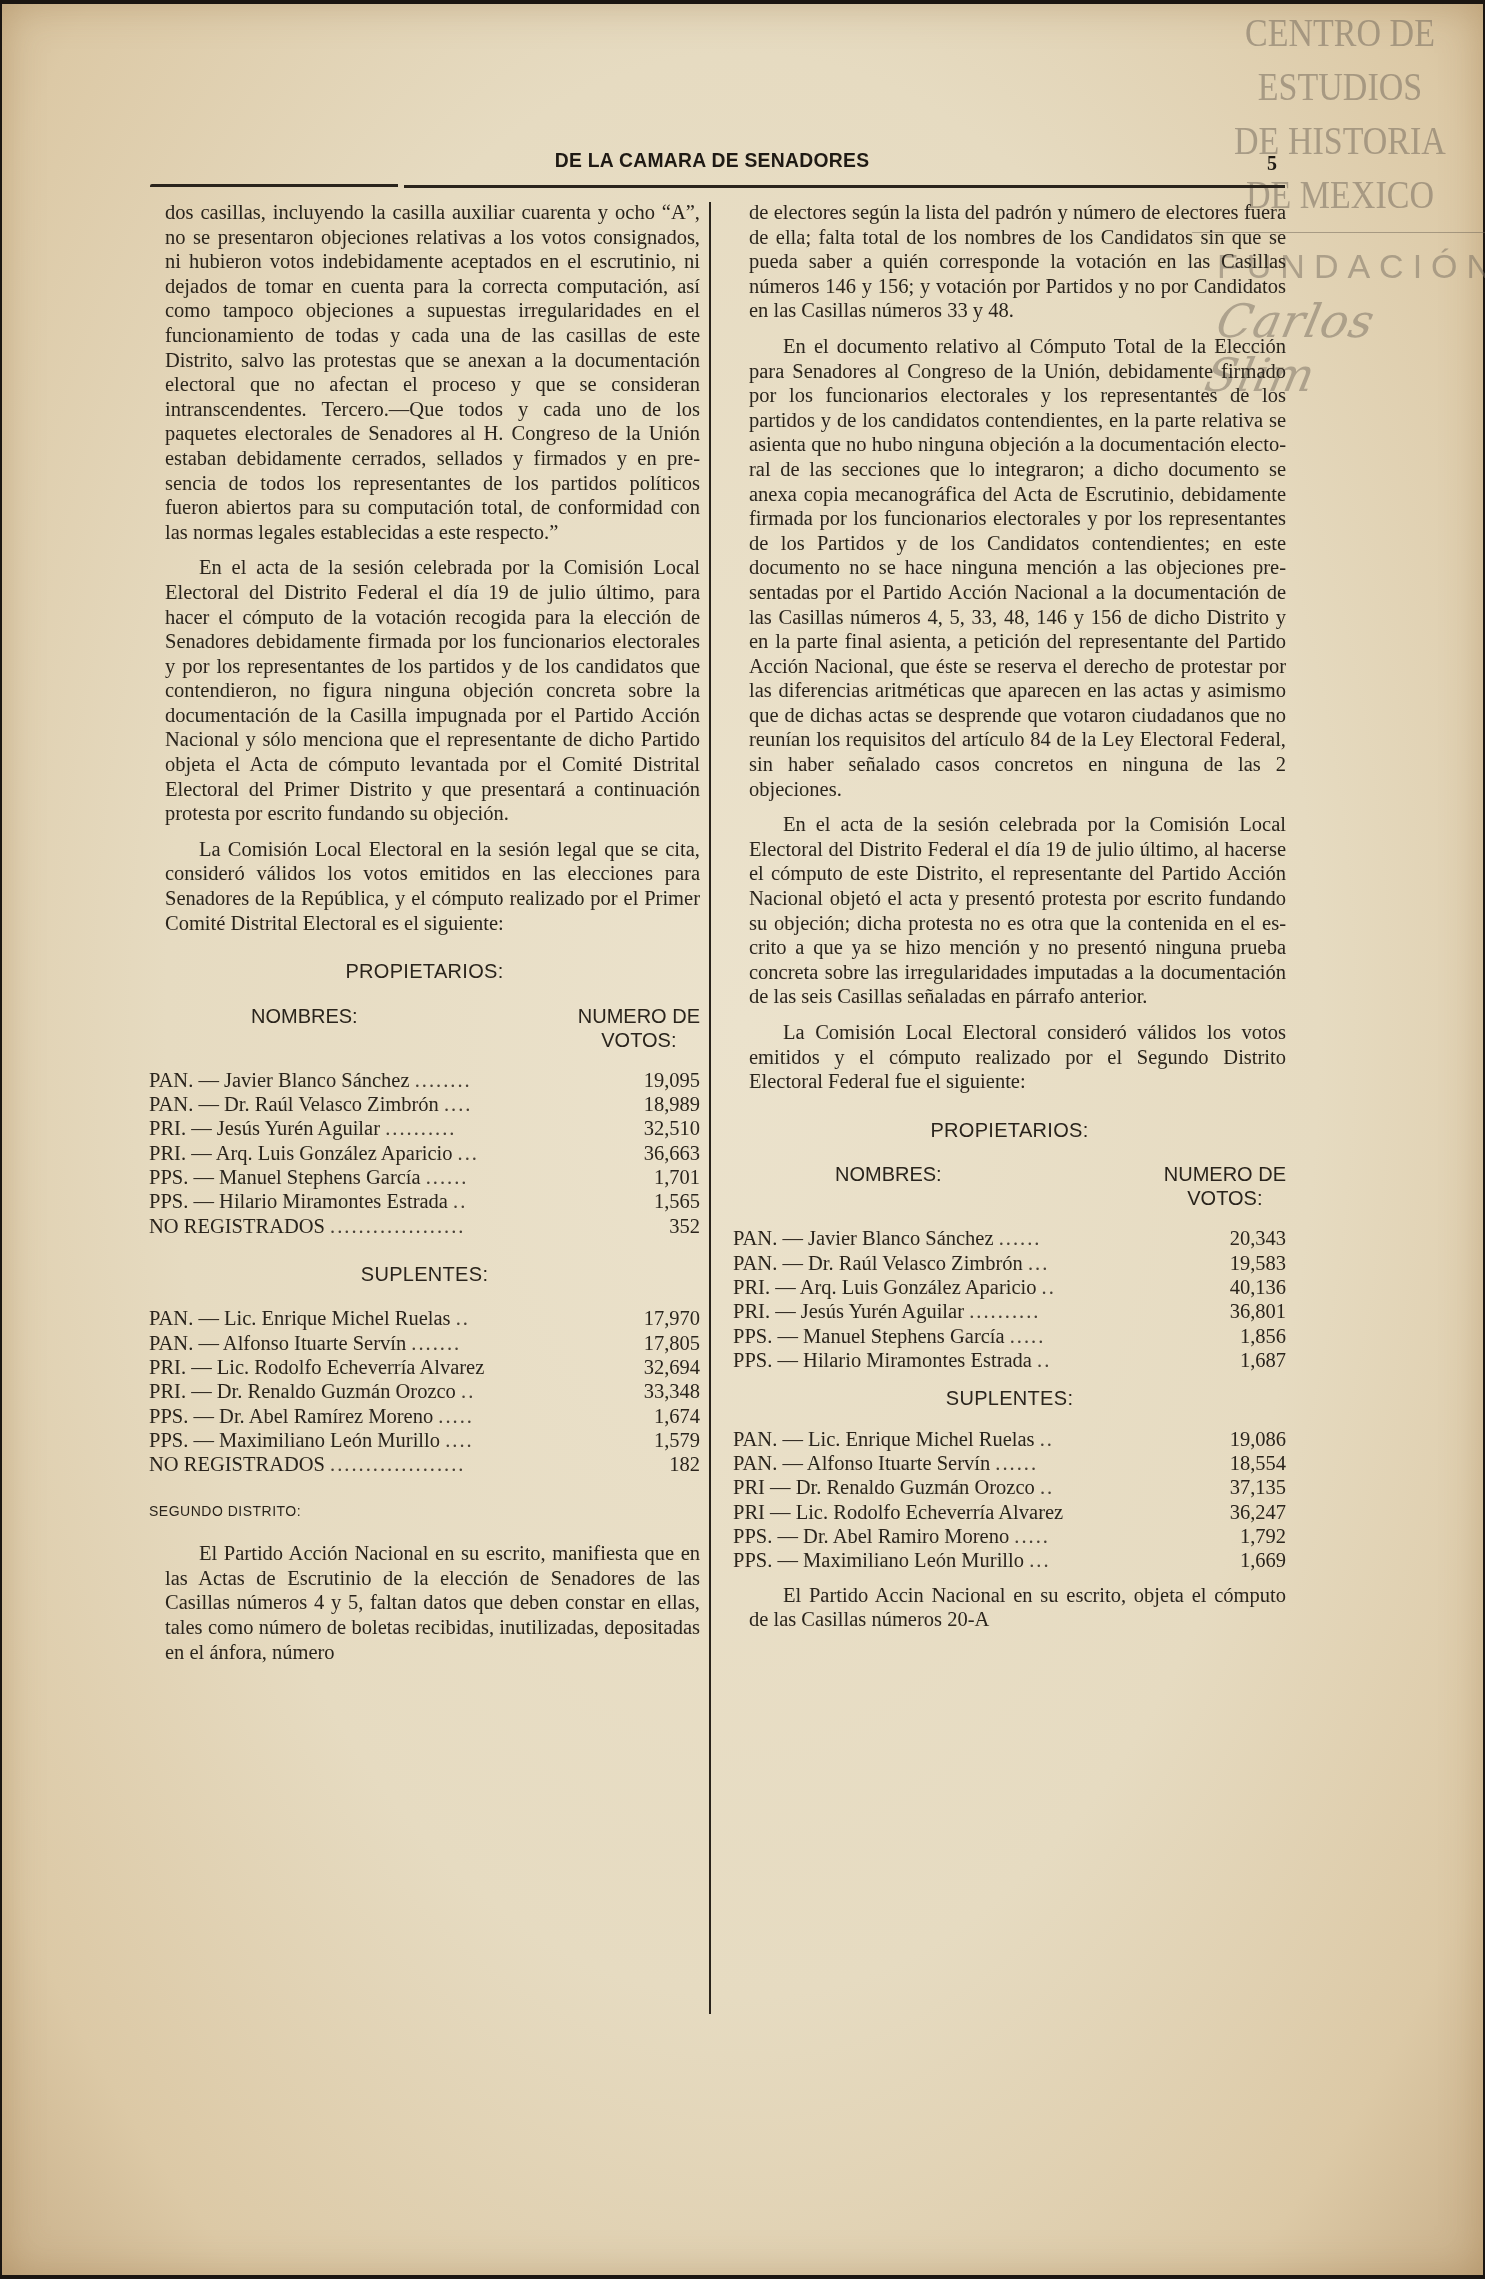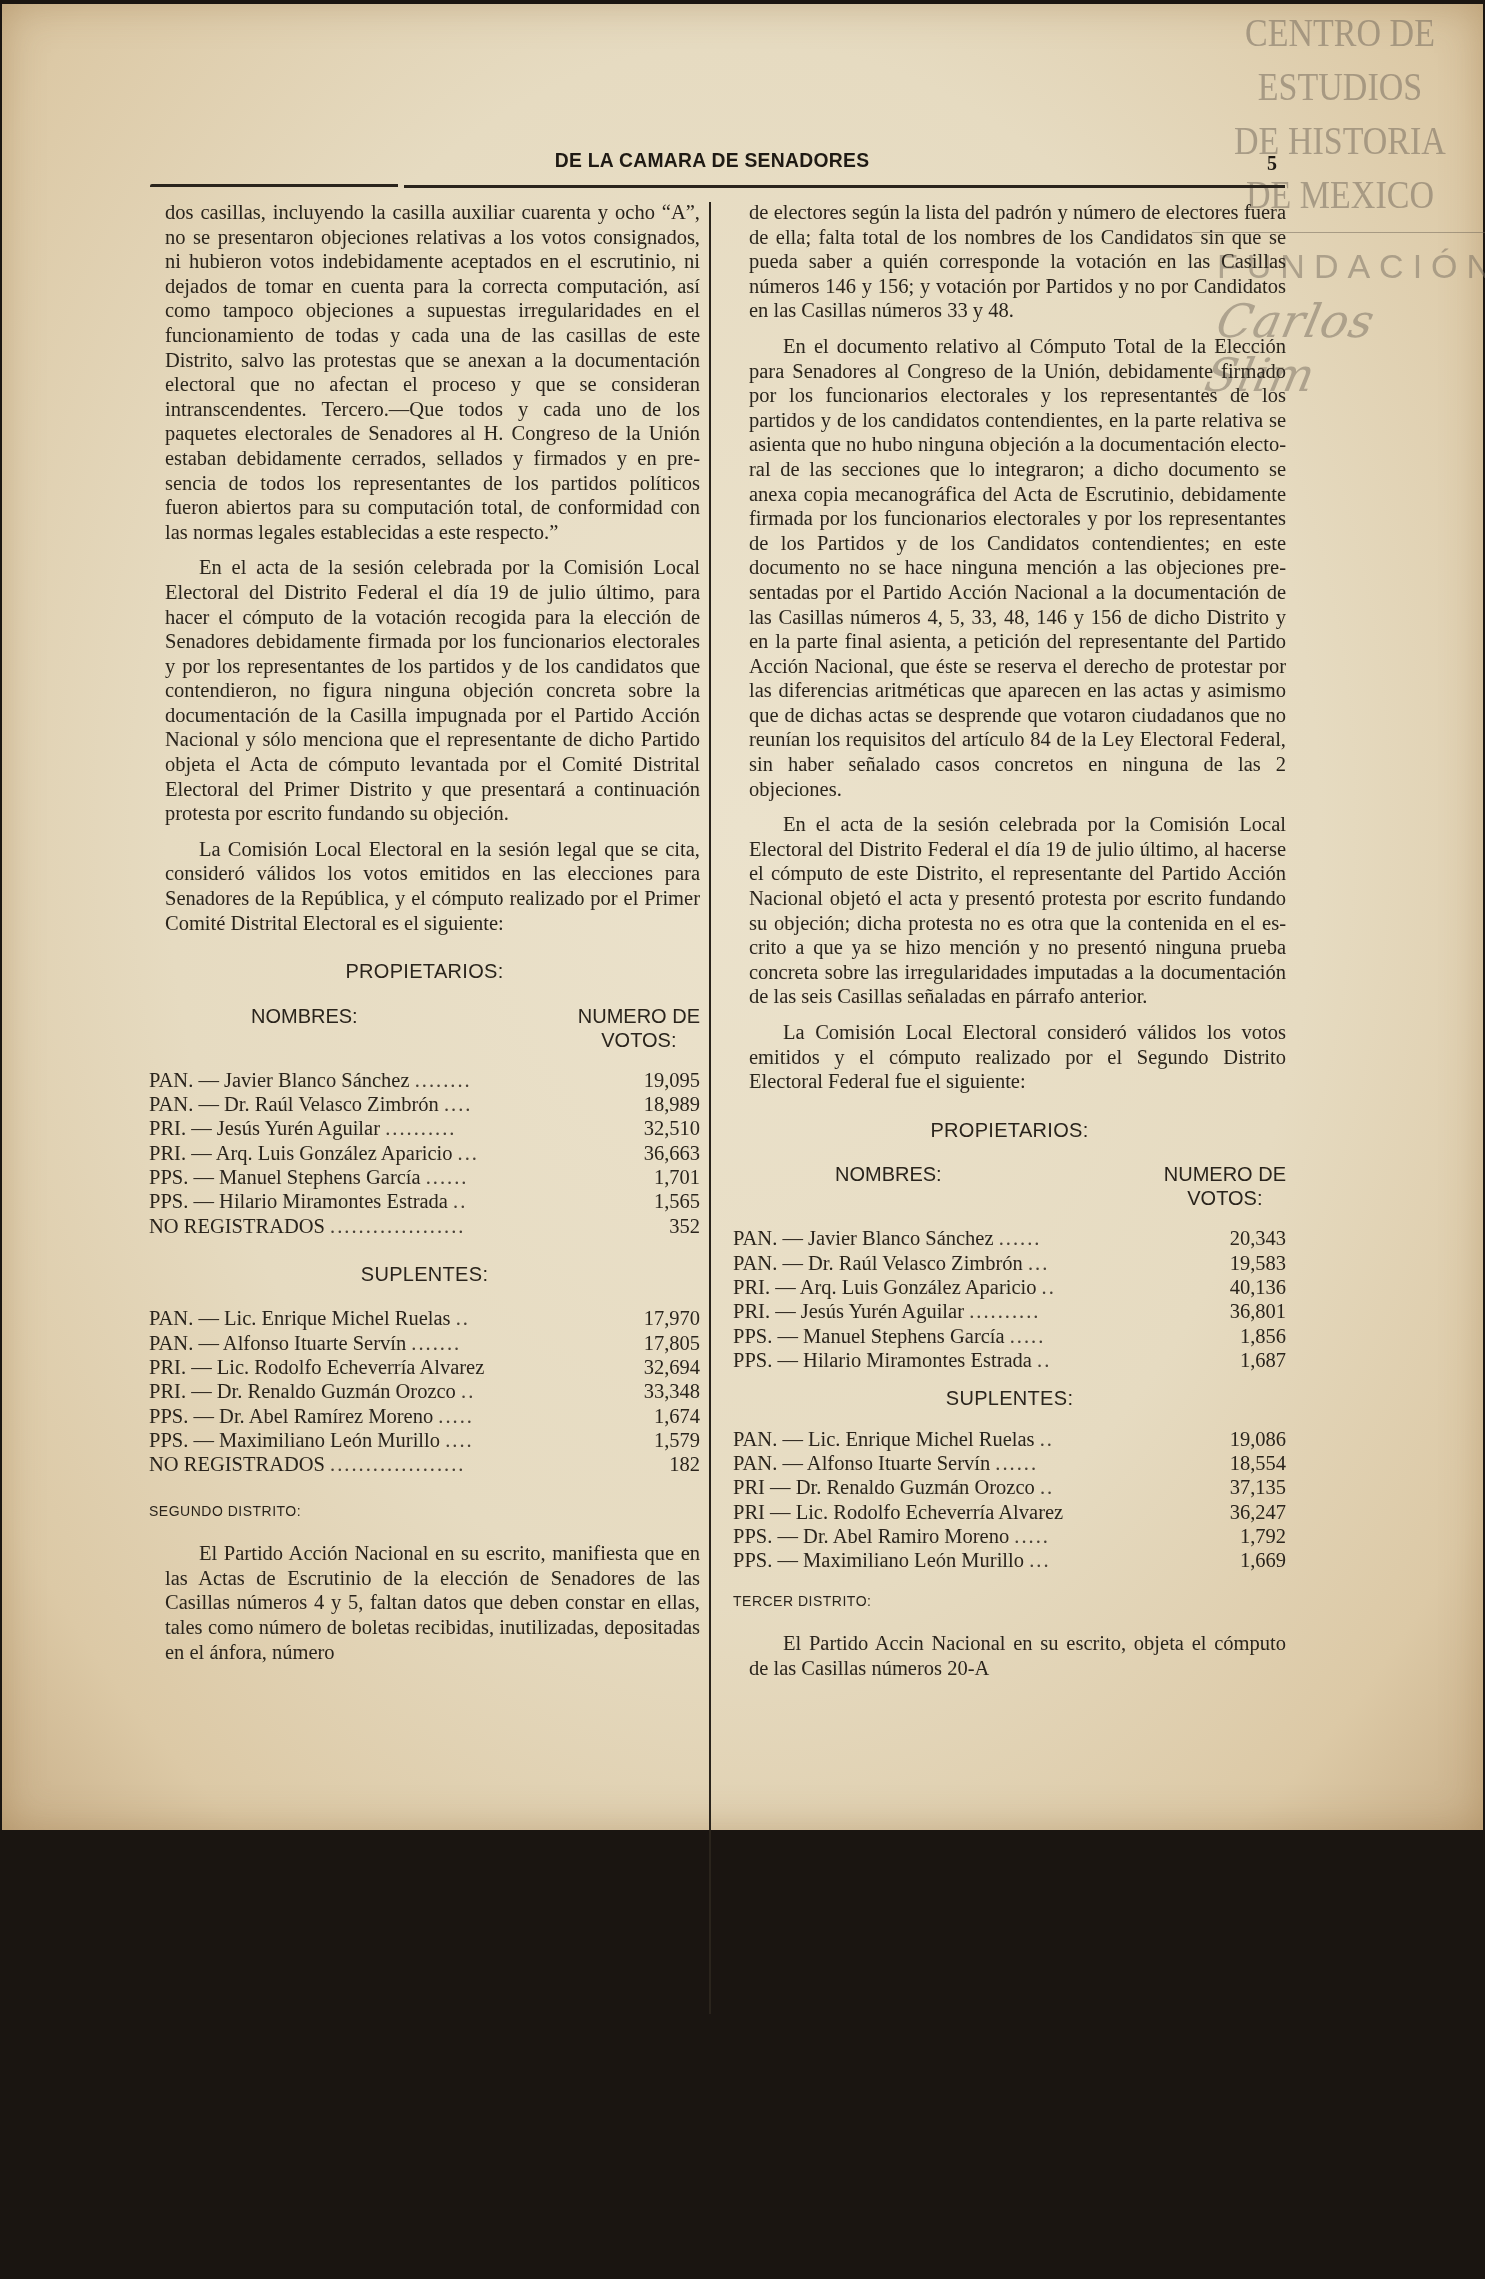--- a/index.html
+++ b/index.html
@@ -3,21 +3,21 @@
 <meta charset="utf-8">
 <style>
   html, body { margin: 0; padding: 0; }
   body {
     width: 1485px; height: 2279px; overflow: hidden;
     background: #1a1511;
     font-family: "Liberation Serif", "DejaVu Serif", serif;
     color: #2a241c;
   }
   .page {
-    position: absolute; left: 2px; top: 4px; width: 1481px; height: 1826px;
+    position: absolute; left: 2px; top: 4px; width: 1481px; height: 2271px;
     background: radial-gradient(ellipse at 50% 45%, #ebe2cc 0%, #e6dbc1 55%, #dcc9a6 85%, #c9b08a 100%);
     box-shadow: inset 0 0 40px rgba(140,100,50,0.35);
     text-decoration: underline;
   }
   .running-head {
     position: absolute; top: 144px; left: 510px; width: 400px; text-align: center;
     font-family: "Liberation Sans", "DejaVu Sans", sans-serif;
     font-weight: bold; font-size: 21px; letter-spacing: 0.3px; color: #1f1a14;
     transform: scaleX(0.92); transform-origin: center;
   }
@@ -218,16 +218,15 @@
       <div class="row">
           <span class="name"><span>PPS. — Dr. Abel Ramiro Moreno</span> <span class="dots">.....</span></span>
           <span class="votes">1,792</span>
         </div>
       <div class="row">
           <span class="name"><span>PPS. — Maximiliano León Murillo</span> <span class="dots">...</span></span>
           <span class="votes">1,669</span>
         </div>
     </div>
 
-    <div class="district-title" style="margin-top:16px">TERCER DISTRITO:</div>
     <p class="indent">El Partido Accin Nacional en su escrito, objeta el cómputo de las Casillas números 20-A</p>
   </div>
 </div>
 
 </body></html>

